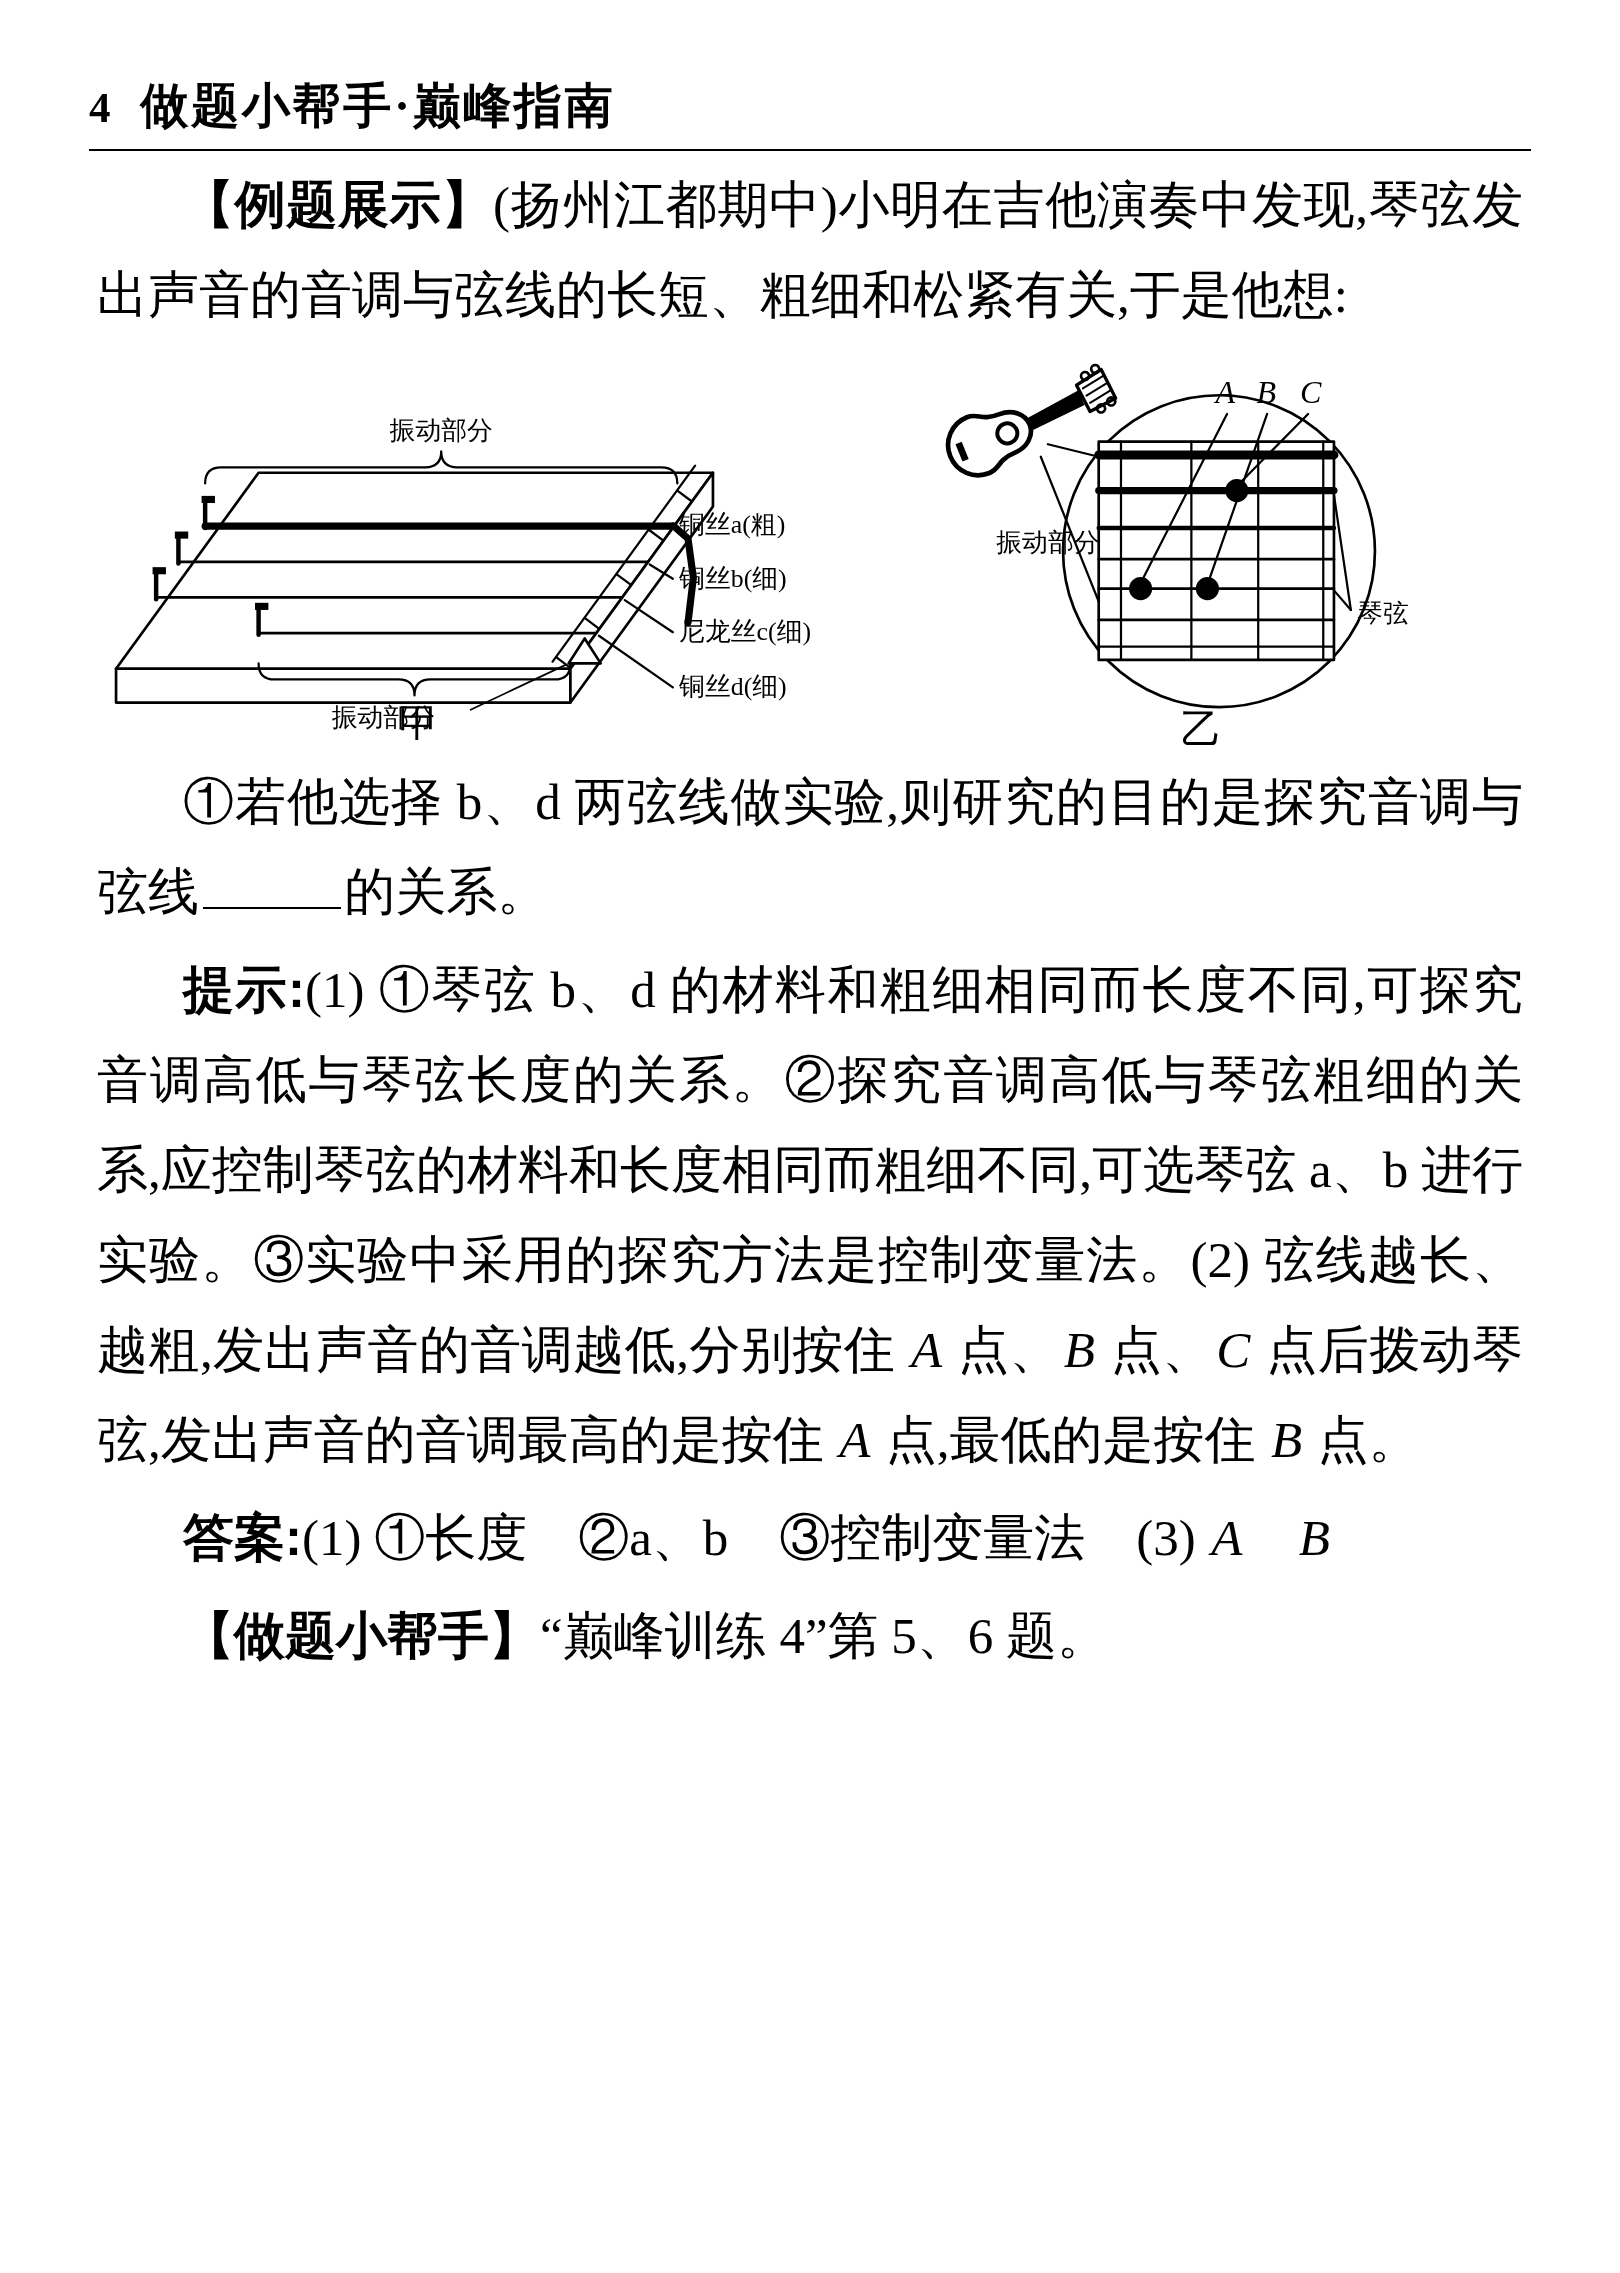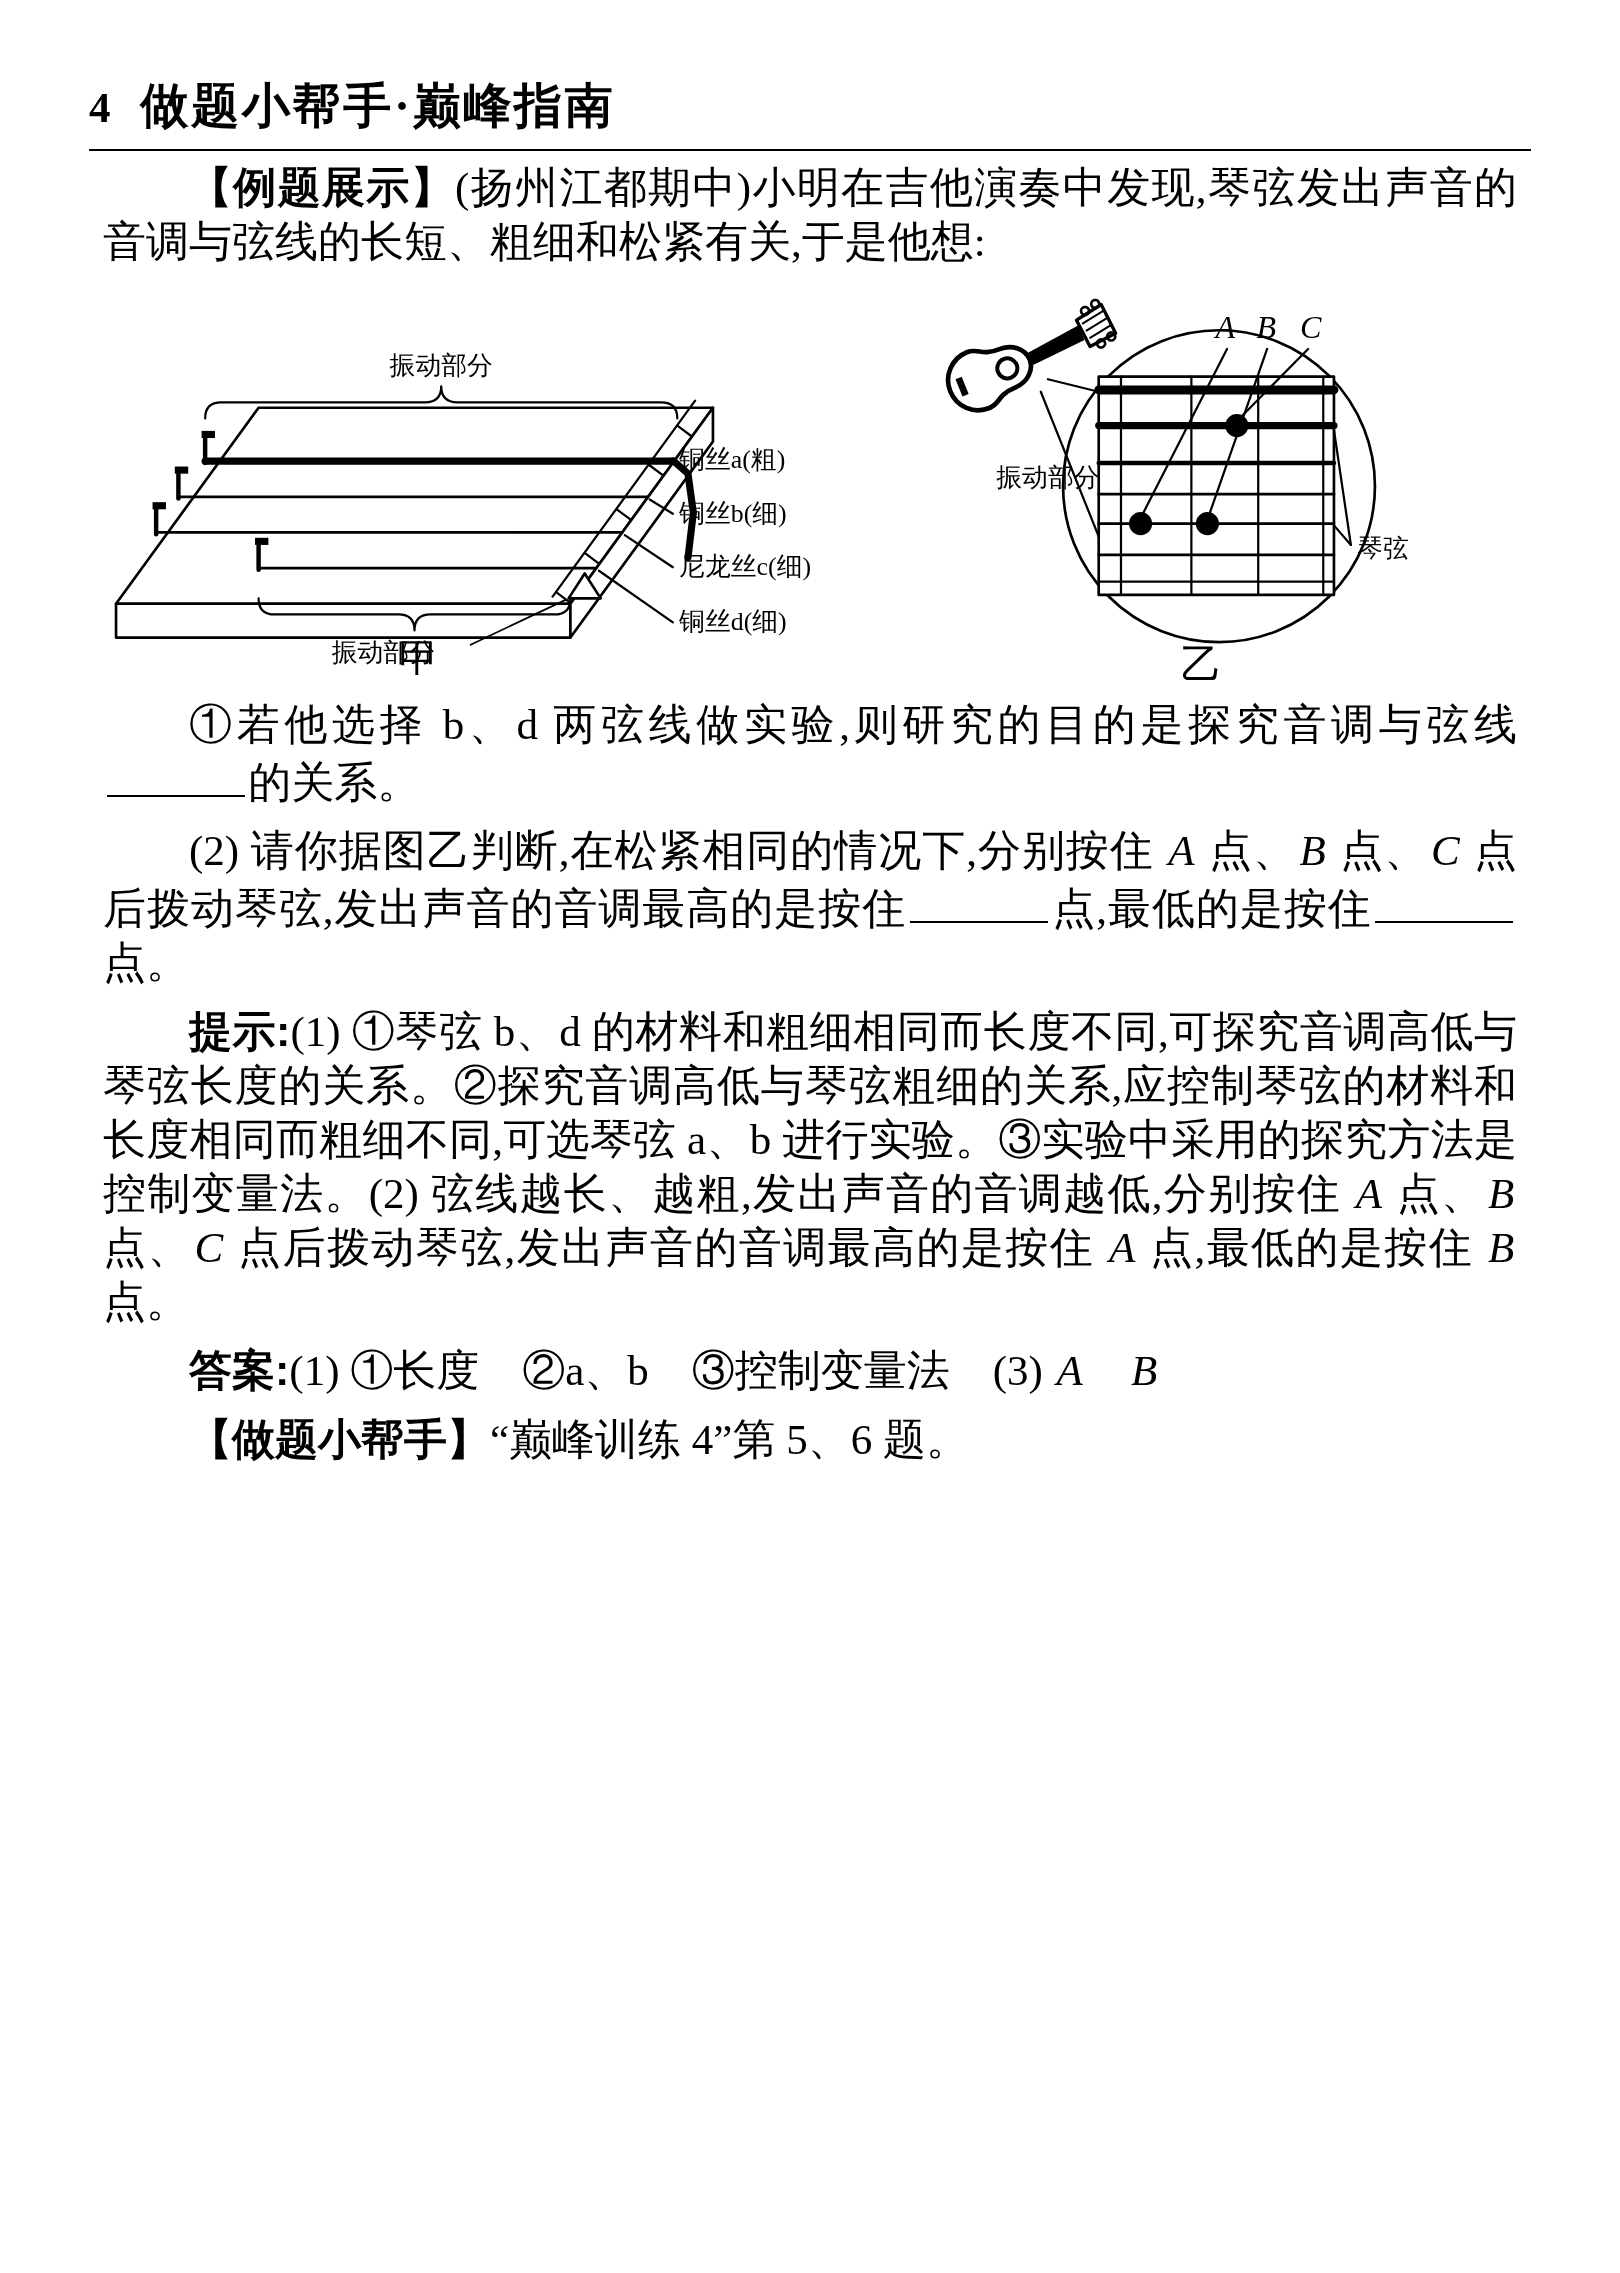--- a/index.html
+++ b/index.html
@@ -26,23 +26,23 @@
     font-family:Liberation Serif, serif;
     font-weight:700;font-size:48px;letter-spacing:2.7px;margin-top:40px;
   }
   .header-rule{
     margin:10.7px 89px 0 89px;
     border-top:2.7px solid #000;height:0;
   }
   
   .content{margin:0 89px;width:1442px;}
   .para{
-    font-size:43px;line-height:54px;
+    font-size:51px;line-height:90px;
     text-align:justify;text-indent:86px;
-    margin:14px;
+    margin:8px;
   }
   .para.first{margin-top:9px;}
   .lead{
     font-family:"Liberation Sans","DejaVu Sans",sans-serif;
     font-weight:700;
   }
   .var{
     font-style:italic;
     font-family:"Liberation Serif","DejaVu Serif",serif;
     padding:0 2.7px;
@@ -212,21 +212,20 @@
     </svg>
   </div>
 
   <div class="content">
 
 
     <p class="para"><span>①若他选择 b、d 两弦线做实验,则研究的目的是探究音调与弦线</span><span class="blank"></span><span>的关系。</span></p>
 
 
 
-    <p class="para"><span>(2) 请你据图乙判断,在松紧相同的情况下,分别按住 </span><span class="var">A</span><span> 点、</span><span class="var">B</span><span> 点、</span><span class="var">C</span><span> 点后拨动琴弦,发出声音的音调最高的是按住</span><span class="blank"></span><span>点,最</span><span>低的是按住</span><span class="blank"></span><span>点。</span></p>
 
     <p class="para"><span class="lead">提示:</span><span class="hint-text">(1) ①琴弦 b、d 的材料和粗细相同而长度不同,可探究音调高低与琴弦长度的关系。②探究音调高低与琴弦粗细的关系,应控制琴弦的材料和长度相同而粗细不同,可选琴弦 a、b 进行实验。③实验中采用的探究方法是控制变量法。(2) 弦线越长、越粗,发出声音的音调越低,分别按住 </span><span class="var">A</span><span class="hint-text"> 点、</span><span class="var">B</span><span class="hint-text"> 点、</span><span class="var">C</span><span class="hint-text"> 点后拨动琴弦,发出声音的音调最高的是按住 </span><span class="var">A</span><span class="hint-text"> 点,最低的是按住 </span><span class="var">B</span><span class="hint-text"> 点。</span></p>
 
     <p class="para"><span class="lead">答案:</span><span>(1) ①长度　②a、b　③控制变量法　(3) </span><span class="var">A</span><span>　</span><span class="var">B</span></p>
 
     <p class="para"><span class="lead">【做题小帮手】</span><span>“巅峰训练 4”第 5、6 题。</span></p>
 
   </div>
 </div>
 

